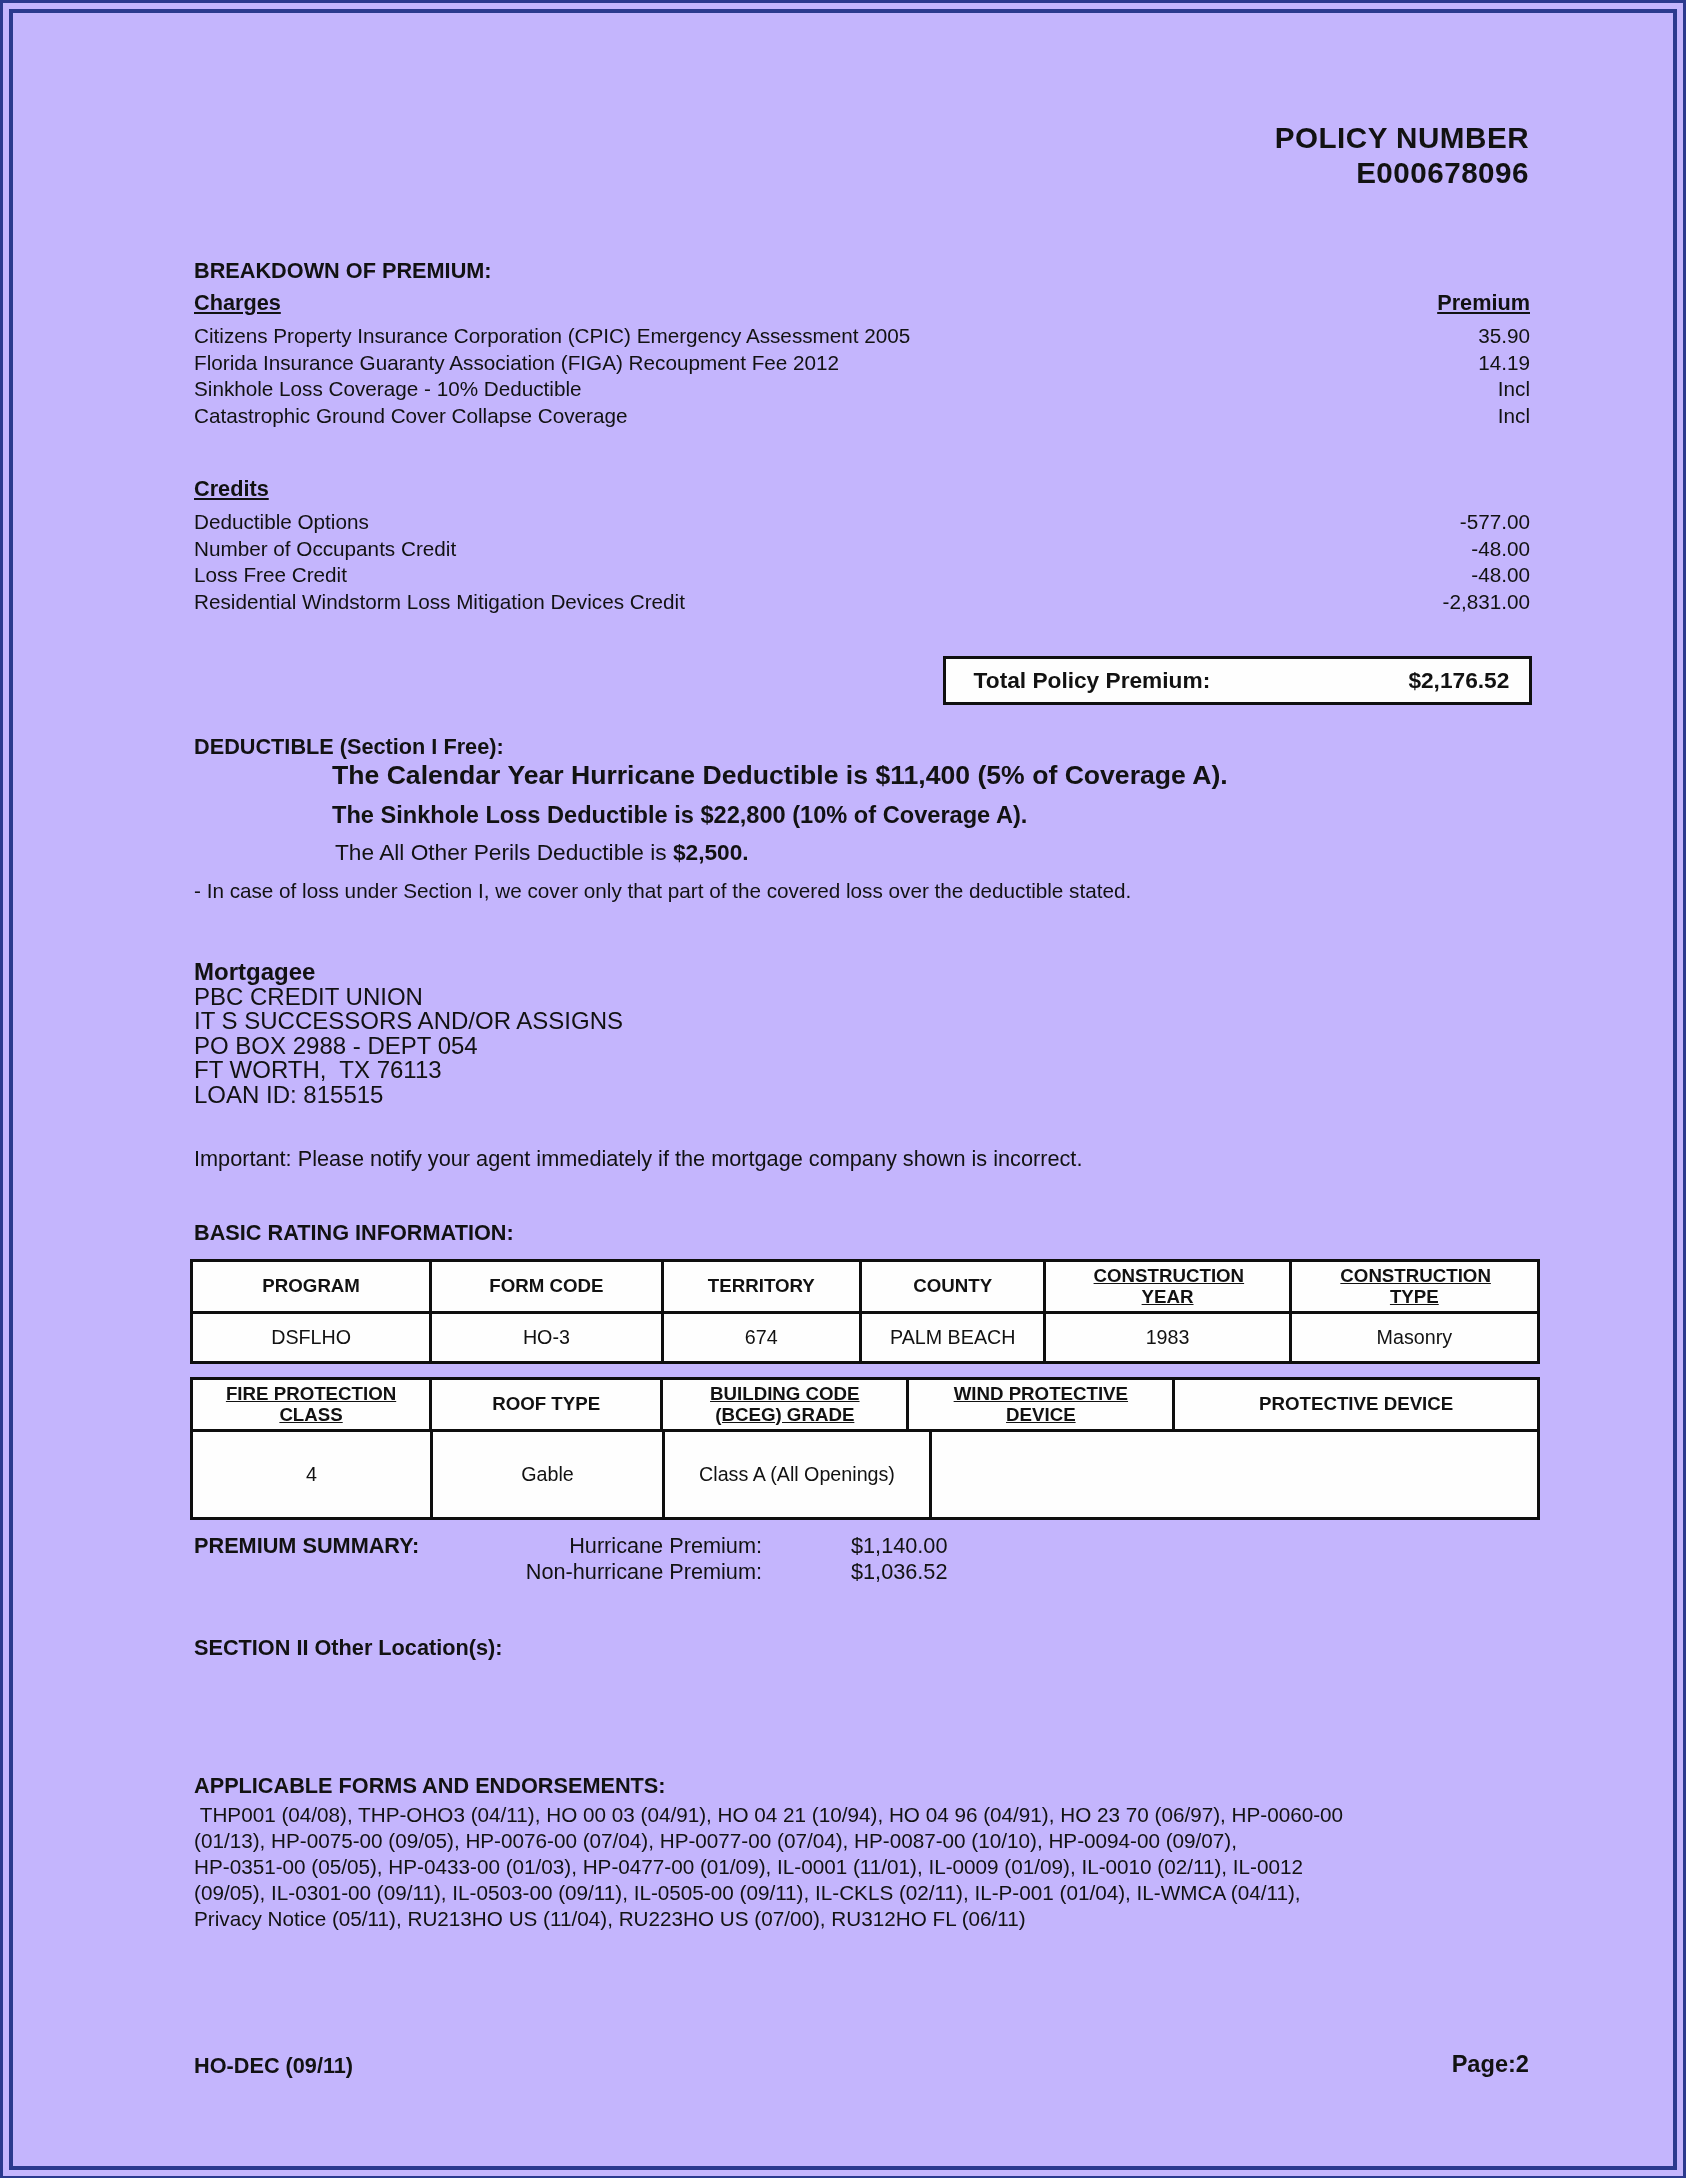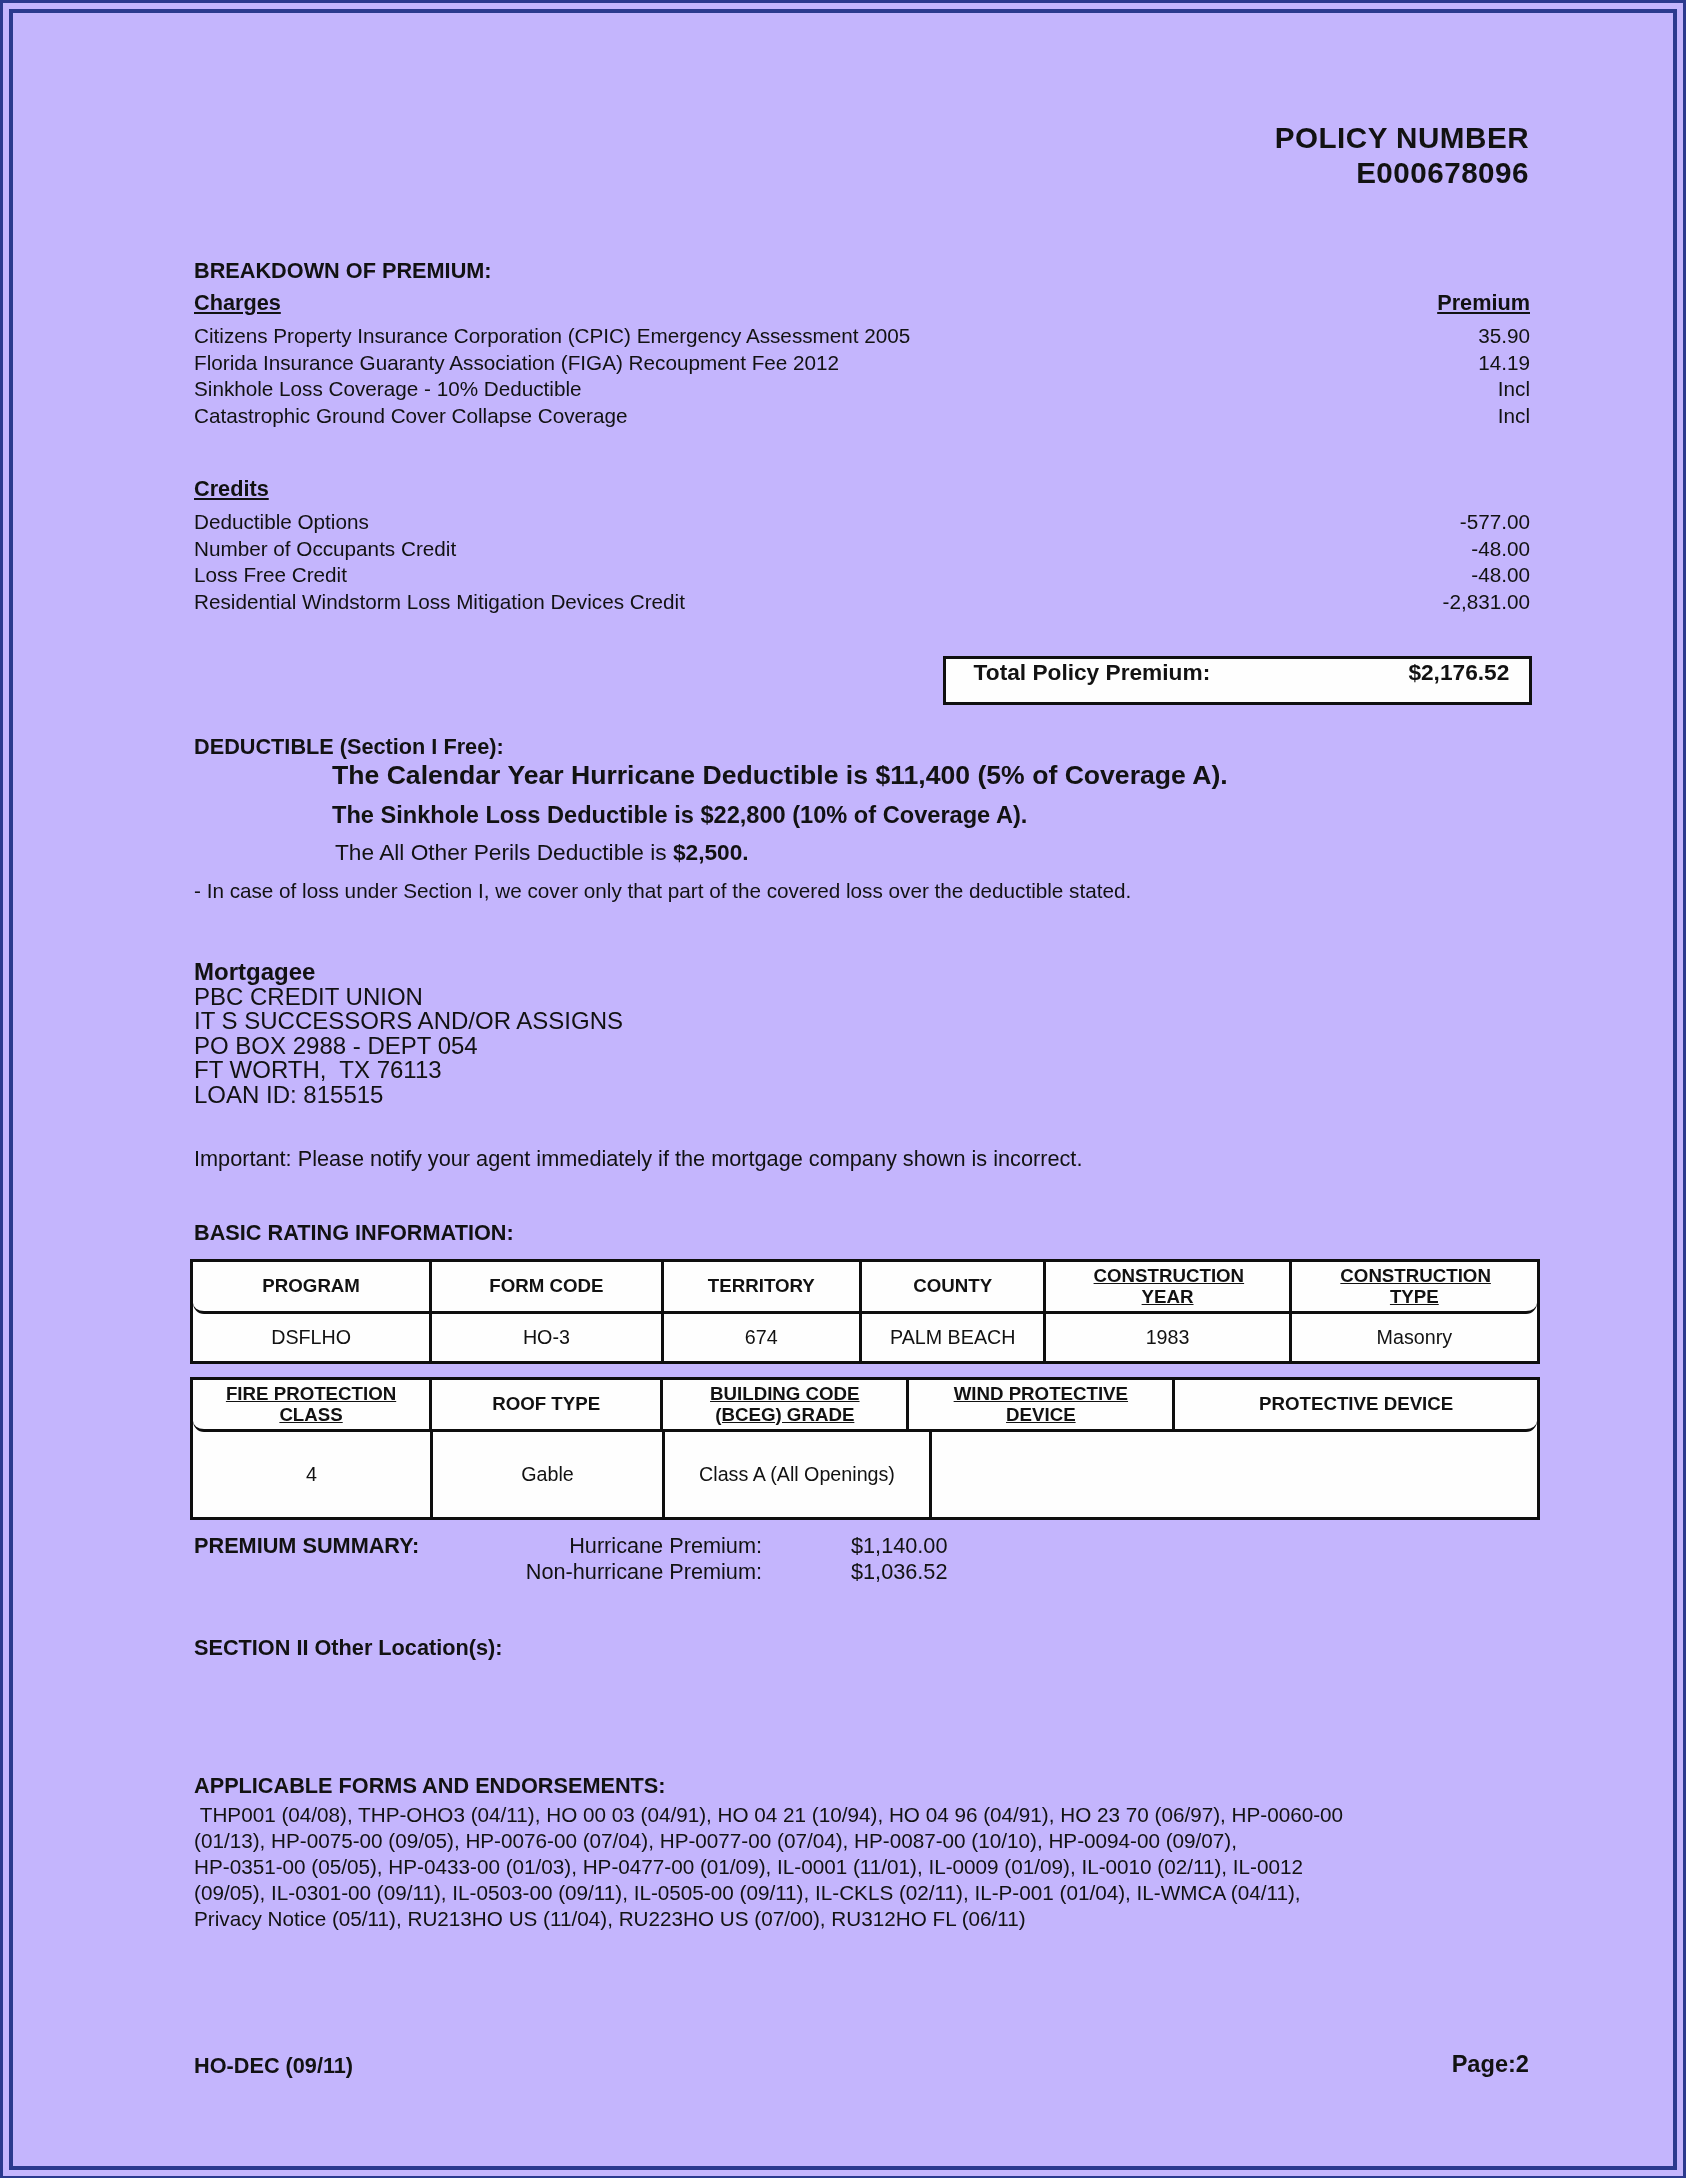--- a/index.html
+++ b/index.html
@@ -21,39 +21,39 @@
   
   #policy-header { right: 157px; top: 120px; text-align: right; line-height: 35px; font-size: 29.6px; font-weight: bold; letter-spacing: 0.5px; }
 
   
   .lr-row { display: flex; justify-content: space-between; width: 1336px; left: 194px; font-size: 20.7px; line-height: 26.6px; }
   .hdr-row { font-size: 21.7px; font-weight: bold; }
 
   
   #total-box {
     left: 943px; top: 656px; width: 589px; height: 49px;
-    border: 3px solid #101010; display: flex; justify-content: space-between; align-items: flex-start;
+    border: 3px solid #101010; display: flex; justify-content: space-between; align-items: center;
     padding: 0 19.7px 0 27.6px; font-size: 22.7px; font-weight: bold; background: #fefefe;
   }
 
   
   .ded1 { left: 332px; top: 760px; font-size: 26.6px; font-weight: bold; }
   .ded2 { left: 332px; top: 802px; font-size: 23.6px; font-weight: bold; }
   .ded3 { left: 335px; top: 839px; font-size: 22.7px; }
   .dednote { left: 194px; top: 879px; font-size: 20.7px; }
 
   
   #mortgagee { left: 194px; top: 960px; font-size: 24px; line-height: 24.6px; }
 
   
   .sec-title { font-size: 21.7px; font-weight: bold; }
 
   
   .dtable { position: absolute; border: 3.9px solid #0e0e0e; background: #fefefe; }
-  .t-row { display: flex; border-radius: 11px; }
+  .t-row { display: flex; }
   .t-head { border-bottom: 3.9px solid #0e0e0e; }
   .t-cell { border-right: 3px solid #0e0e0e; display: flex; align-items: center; justify-content: center; text-align: center; }
   .t-cell:last-child { border-right: none; }
   .t-head .t-cell { font-size: 18.7px; font-weight: bold; line-height: 20.7px; }
   .t-body .t-cell { font-size: 19.7px; }
   .h1-48 .t-cell { height: 47px; }
   .h2-50 .t-cell { height: 49px; }
   .h2-86 .t-cell { height: 85px; }
   .thw-150 { max-width: 148px; }
   .thw-170 { max-width: 167px; }

